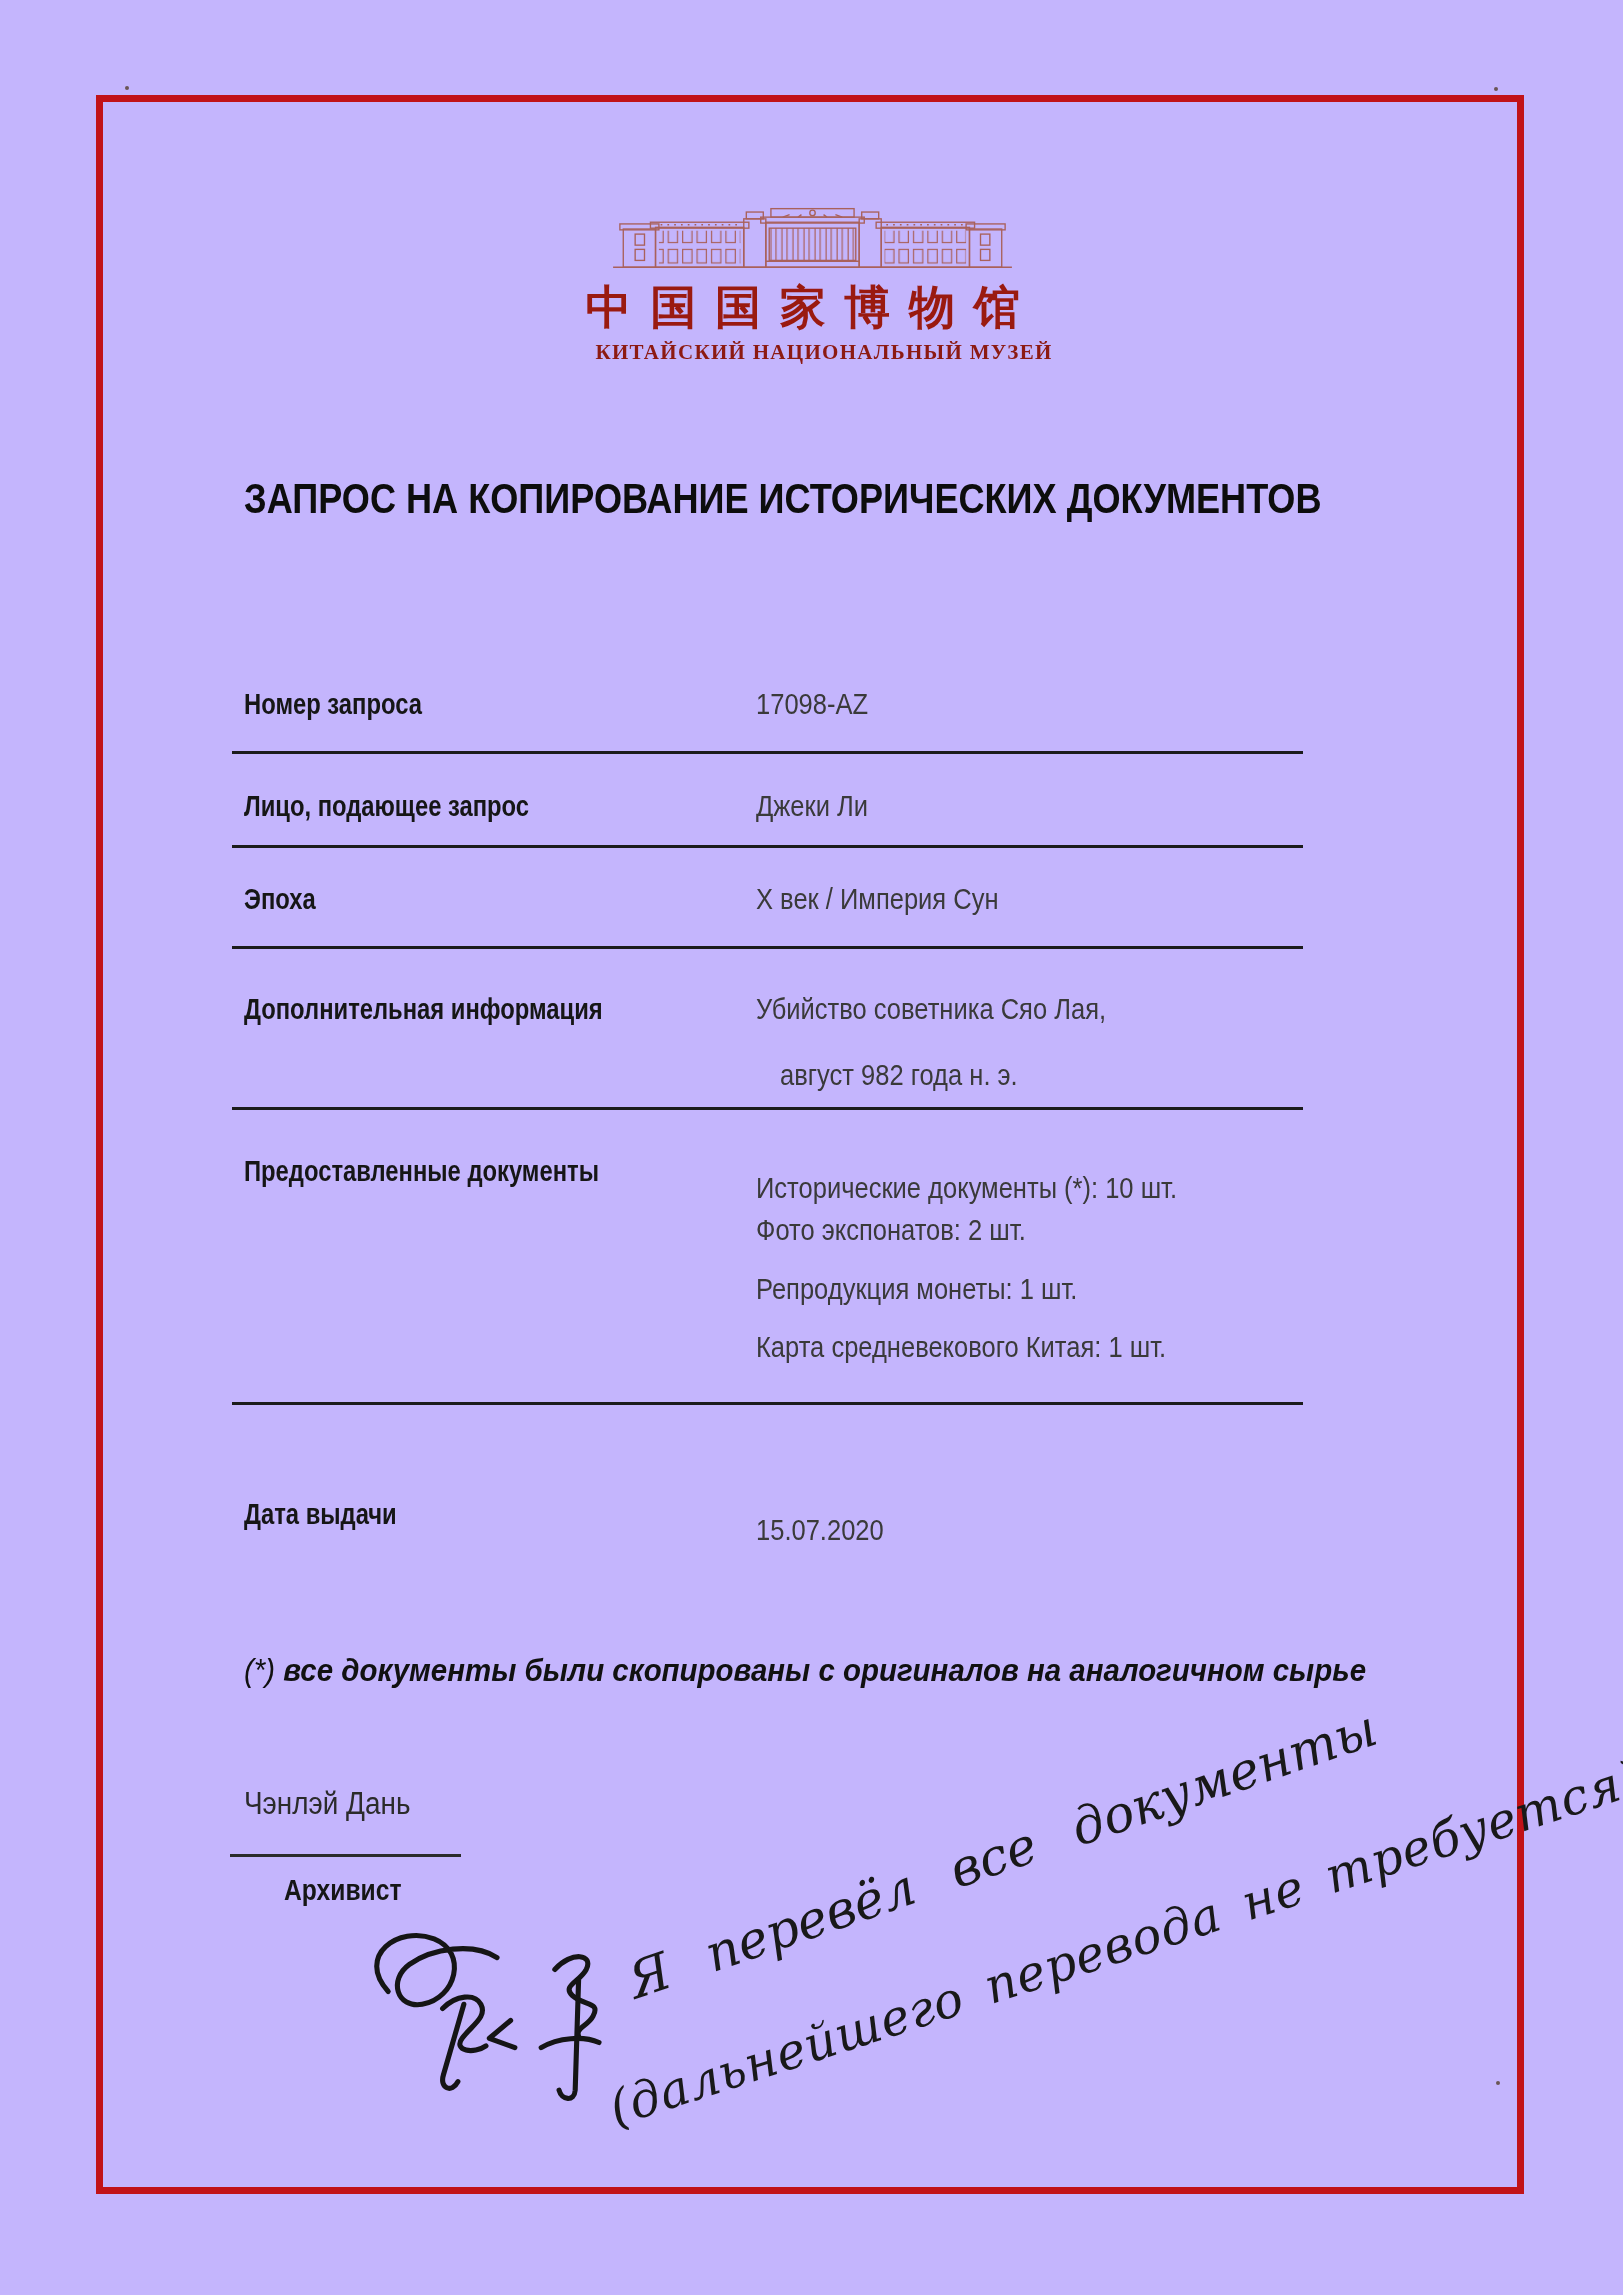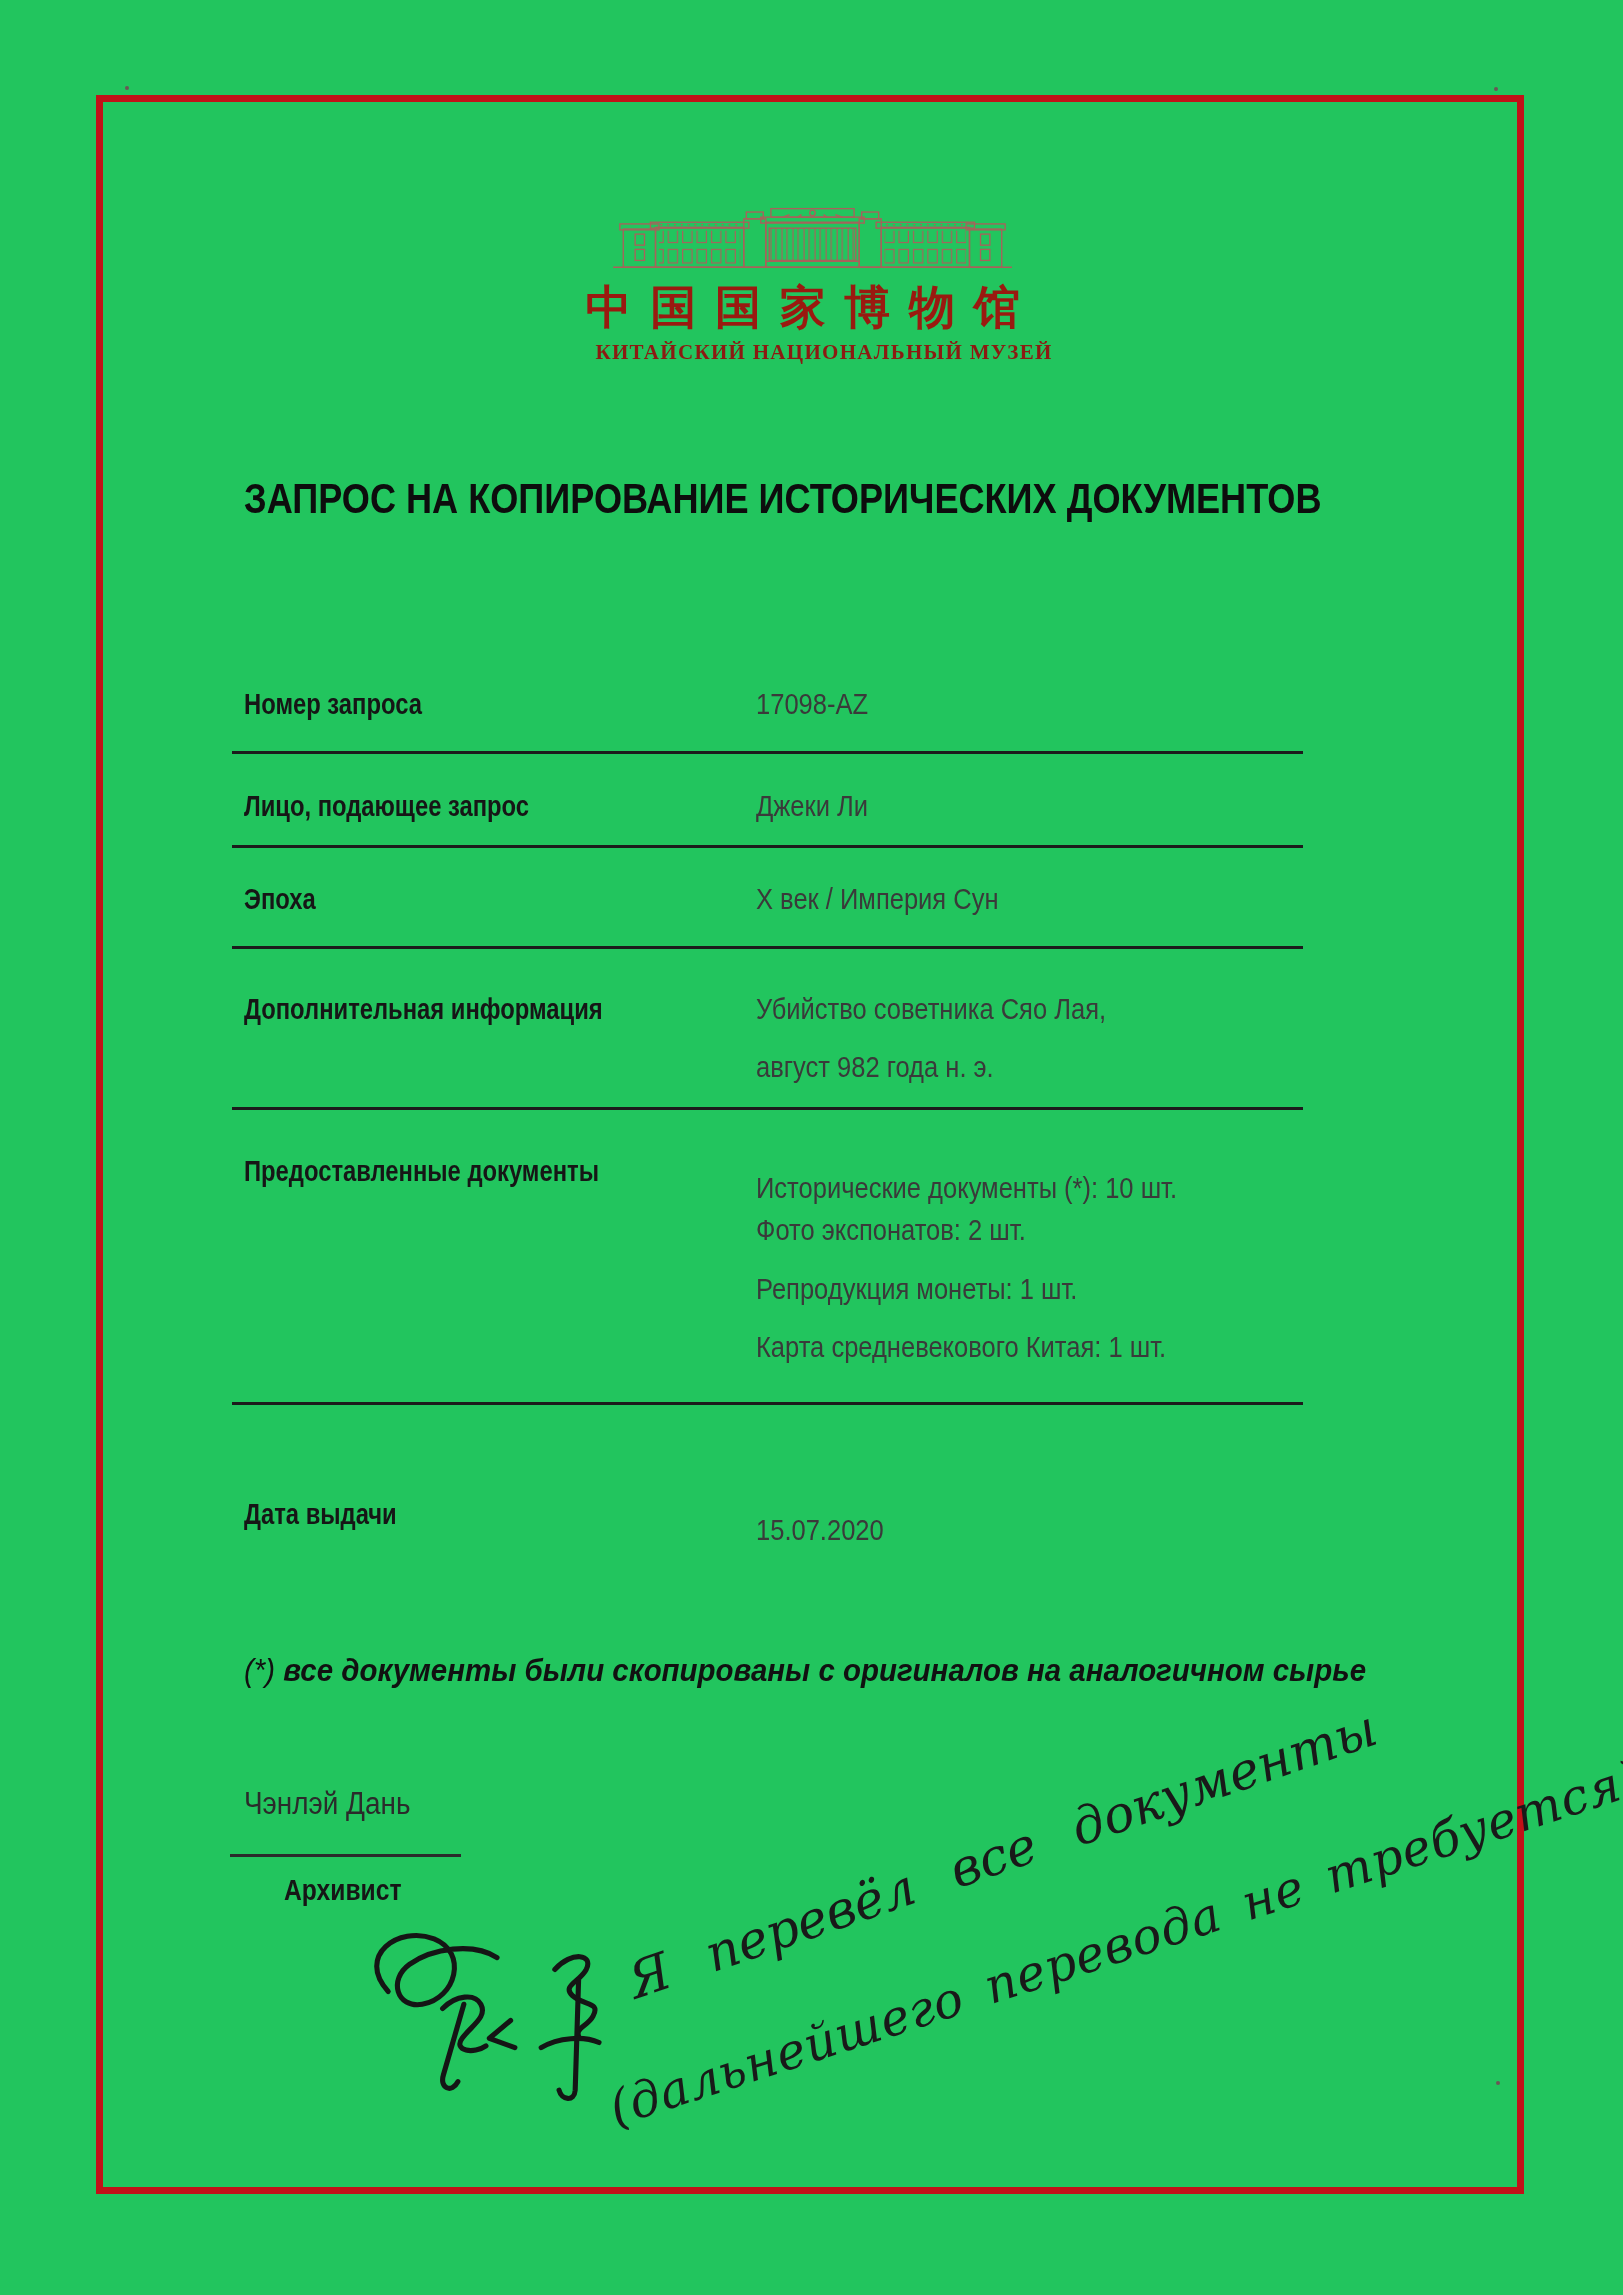--- a/index.html
+++ b/index.html
@@ -1,17 +1,17 @@
 <!DOCTYPE html>
 <html style="font-size:13.6px"><head>
 <meta charset="utf-8">
 <style>
   html,body { margin:0; padding:0; background:#ffffff; }
   body { width:1624px; height:2295px; font-family:"Liberation Sans", sans-serif; }
-  .page { position:relative; width:1624px; height:2295px; background:#22c55e; overflow:hidden; }
+  .page { position:relative; width:1624px; height:2295px; background:#c4b5fd; overflow:hidden; }
 
   .frame { position:absolute; left:96px; top:95px; width:1428px; height:2099px;
            border:7.6px solid #c11218; box-sizing:border-box; }
 
   .dot { position:absolute; width:4.2px; height:4.2px; border-radius:50%; background:#6b5555; }
 
   
   .logo-building { position:absolute; left:608px; top:205px; width:409px; height:65px; }
   .logo-cn { position:absolute; left:0; top:277px; width:100%; text-align:center;
              font-size:46px; font-weight:bold; color:#9a1a10; letter-spacing:18.7px;
@@ -135,21 +135,21 @@
 
   <div class="frow" style="top:883px;">
     <div class="label"><span class="condensed">Эпоха</span></div>
     <div class="value" style="top:0;text-align:center;"><span class="condensed">X век / Империя Сун</span></div>
   </div>
   <div class="rule" style="top:946px;"></div>
 
   <div class="frow" style="top:993px;">
     <div class="label"><span class="condensed">Дополнительная информация</span></div>
     <div class="value" style="top:0;"><span class="condensed">Убийство советника Сяо Лая,</span></div>
-    <div class="value" style="top:58px;"><span class="condensed">август 982 года н. э.</span></div>
+    <div class="value" style="top:66px;margin-left:24px;"><span class="condensed">август 982 года н. э.</span></div>
   </div>
   <div class="rule" style="top:1107px;"></div>
 
   <div class="frow" style="top:1155px;">
     <div class="label"><span class="condensed">Предоставленные документы</span></div>
     <div class="value" style="top:17px;"><span class="condensed">Исторические документы (*): 10 шт.</span></div>
     <div class="value" style="top:59px;"><span class="condensed">Фото экспонатов: 2 шт.</span></div>
     <div class="value" style="top:118px;"><span class="condensed">Репродукция монеты: 1 шт.</span></div>
     <div class="value" style="top:176px;"><span class="condensed">Карта средневекового Китая: 1 шт.</span></div>
   </div>

